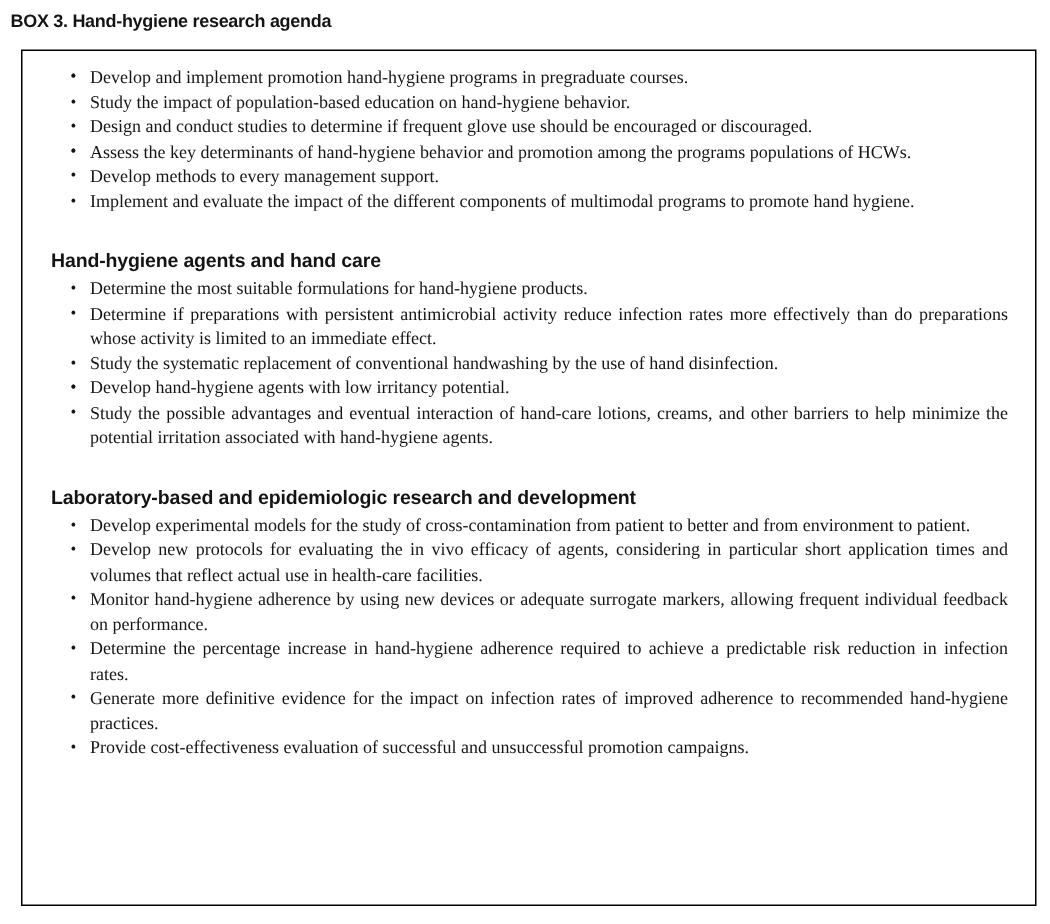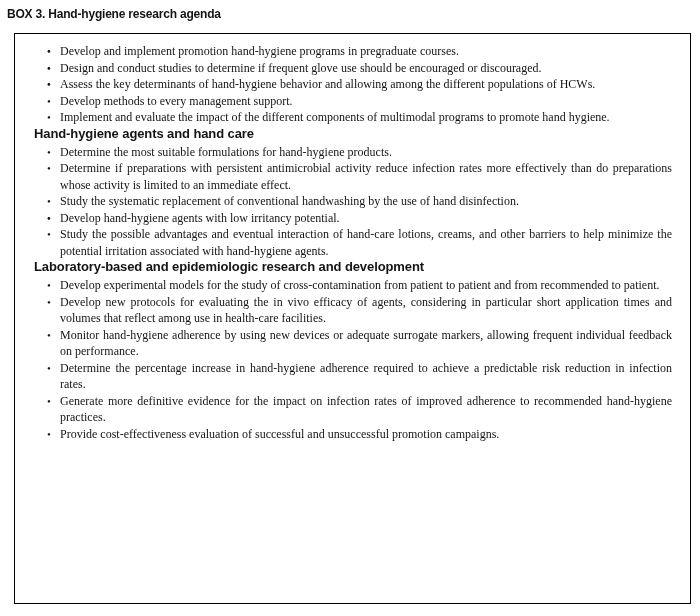--- a/index.html
+++ b/index.html
@@ -42,21 +42,21 @@
     overflow:hidden;
   }
   .section-heading{
     margin:0 0 3px 0;
     font:bold 13px "Liberation Sans", sans-serif;
     letter-spacing:-0.1px;
     line-height:15px;
     color:var(--text);
   }
   .section + .section .section-heading{
-    margin-top:0;
+    margin-top:24px;
   }
   ul.bullets{
     margin:0;
     padding:0;
     list-style:none;
     font:12px "Liberation Serif", serif;
     line-height:16.5px;
     text-align:justify;
     color:var(--text);
   }
@@ -77,46 +77,46 @@
 <div class="page">
 
   <div class="box-label">BOX 3. Hand-hygiene research agenda</div>
 
   <div class="agenda-box">
 
     <div class="section">
       <ul class="bullets">
         <li><span class="bullet">•</span></li>
         <li><span class="bullet">•</span><span>Develop and implement promotion hand-hygiene programs in pregraduate courses.</span></li>
-        <li><span class="bullet">•</span></li>
+        <li><span class="bullet">•</span><span>Study the impact of population-based education on hand-hygiene behavior.</span></li>
         <li><span class="bullet">•</span><span>Design and conduct studies to determine if frequent glove use should be encouraged or discouraged.</span></li>
         <li><span class="bullet">•</span></li>
-        <li><span class="bullet">•</span><span>Assess the key determinants of hand-hygiene behavior and allowing among the different populations of HCWs.</span></li>
+        <li><span class="bullet">•</span><span>Assess the key determinants of hand-hygiene behavior and promotion among the programs populations of HCWs.</span></li>
         <li><span class="bullet">•</span><span>Develop methods to every management support.</span></li>
         <li><span class="bullet">•</span><span>Implement and evaluate the impact of the different components of multimodal programs to promote hand hygiene.</span></li>
       </ul>
     </div>
 
     <div class="section">
       <h3 class="section-heading">Hand-hygiene agents and hand care</h3>
       <ul class="bullets">
         <li><span class="bullet">•</span><span>Determine the most suitable formulations for hand-hygiene products.</span></li>
         <li><span class="bullet">•</span><span>Determine if preparations with persistent antimicrobial activity reduce infection rates more effectively than do preparations whose activity is limited to an immediate effect.</span></li>
         <li><span class="bullet">•</span><span>Study the systematic replacement of conventional handwashing by the use of hand disinfection.</span></li>
         <li><span class="bullet">•</span></li>
         <li><span class="bullet">•</span><span>Develop hand-hygiene agents with low irritancy potential.</span></li>
         <li><span class="bullet">•</span><span>Study the possible advantages and eventual interaction of hand-care lotions, creams, and other barriers to help minimize the potential irritation associated with hand-hygiene agents.</span></li>
       </ul>
     </div>
 
     <div class="section">
       <h3 class="section-heading">Laboratory-based and epidemiologic research and development</h3>
       <ul class="bullets">
-        <li><span class="bullet">•</span><span>Develop experimental models for the study of cross-contamination from patient to patient and from recommended to patient.</span></li>
-        <li><span class="bullet">•</span><span>Develop new protocols for evaluating the in vivo efficacy of agents, considering in particular short application times and volumes that reflect among use in health-care facilities.</span></li>
+        <li><span class="bullet">•</span><span>Develop experimental models for the study of cross-contamination from patient to better and from environment to patient.</span></li>
+        <li><span class="bullet">•</span><span>Develop new protocols for evaluating the in vivo efficacy of agents, considering in particular short application times and volumes that reflect actual use in health-care facilities.</span></li>
         <li><span class="bullet">•</span><span>Monitor hand-hygiene adherence by using new devices or adequate surrogate markers, allowing frequent individual feedback on performance.</span></li>
         <li><span class="bullet">•</span><span>Determine the percentage increase in hand-hygiene adherence required to achieve a predictable risk reduction in infection rates.</span></li>
         <li><span class="bullet">•</span><span>Generate more definitive evidence for the impact on infection rates of improved adherence to recommended hand-hygiene practices.</span></li>
         <li><span class="bullet">•</span><span>Provide cost-effectiveness evaluation of successful and unsuccessful promotion campaigns.</span></li>
       </ul>
     </div>
 
   </div>
 </div>
 

